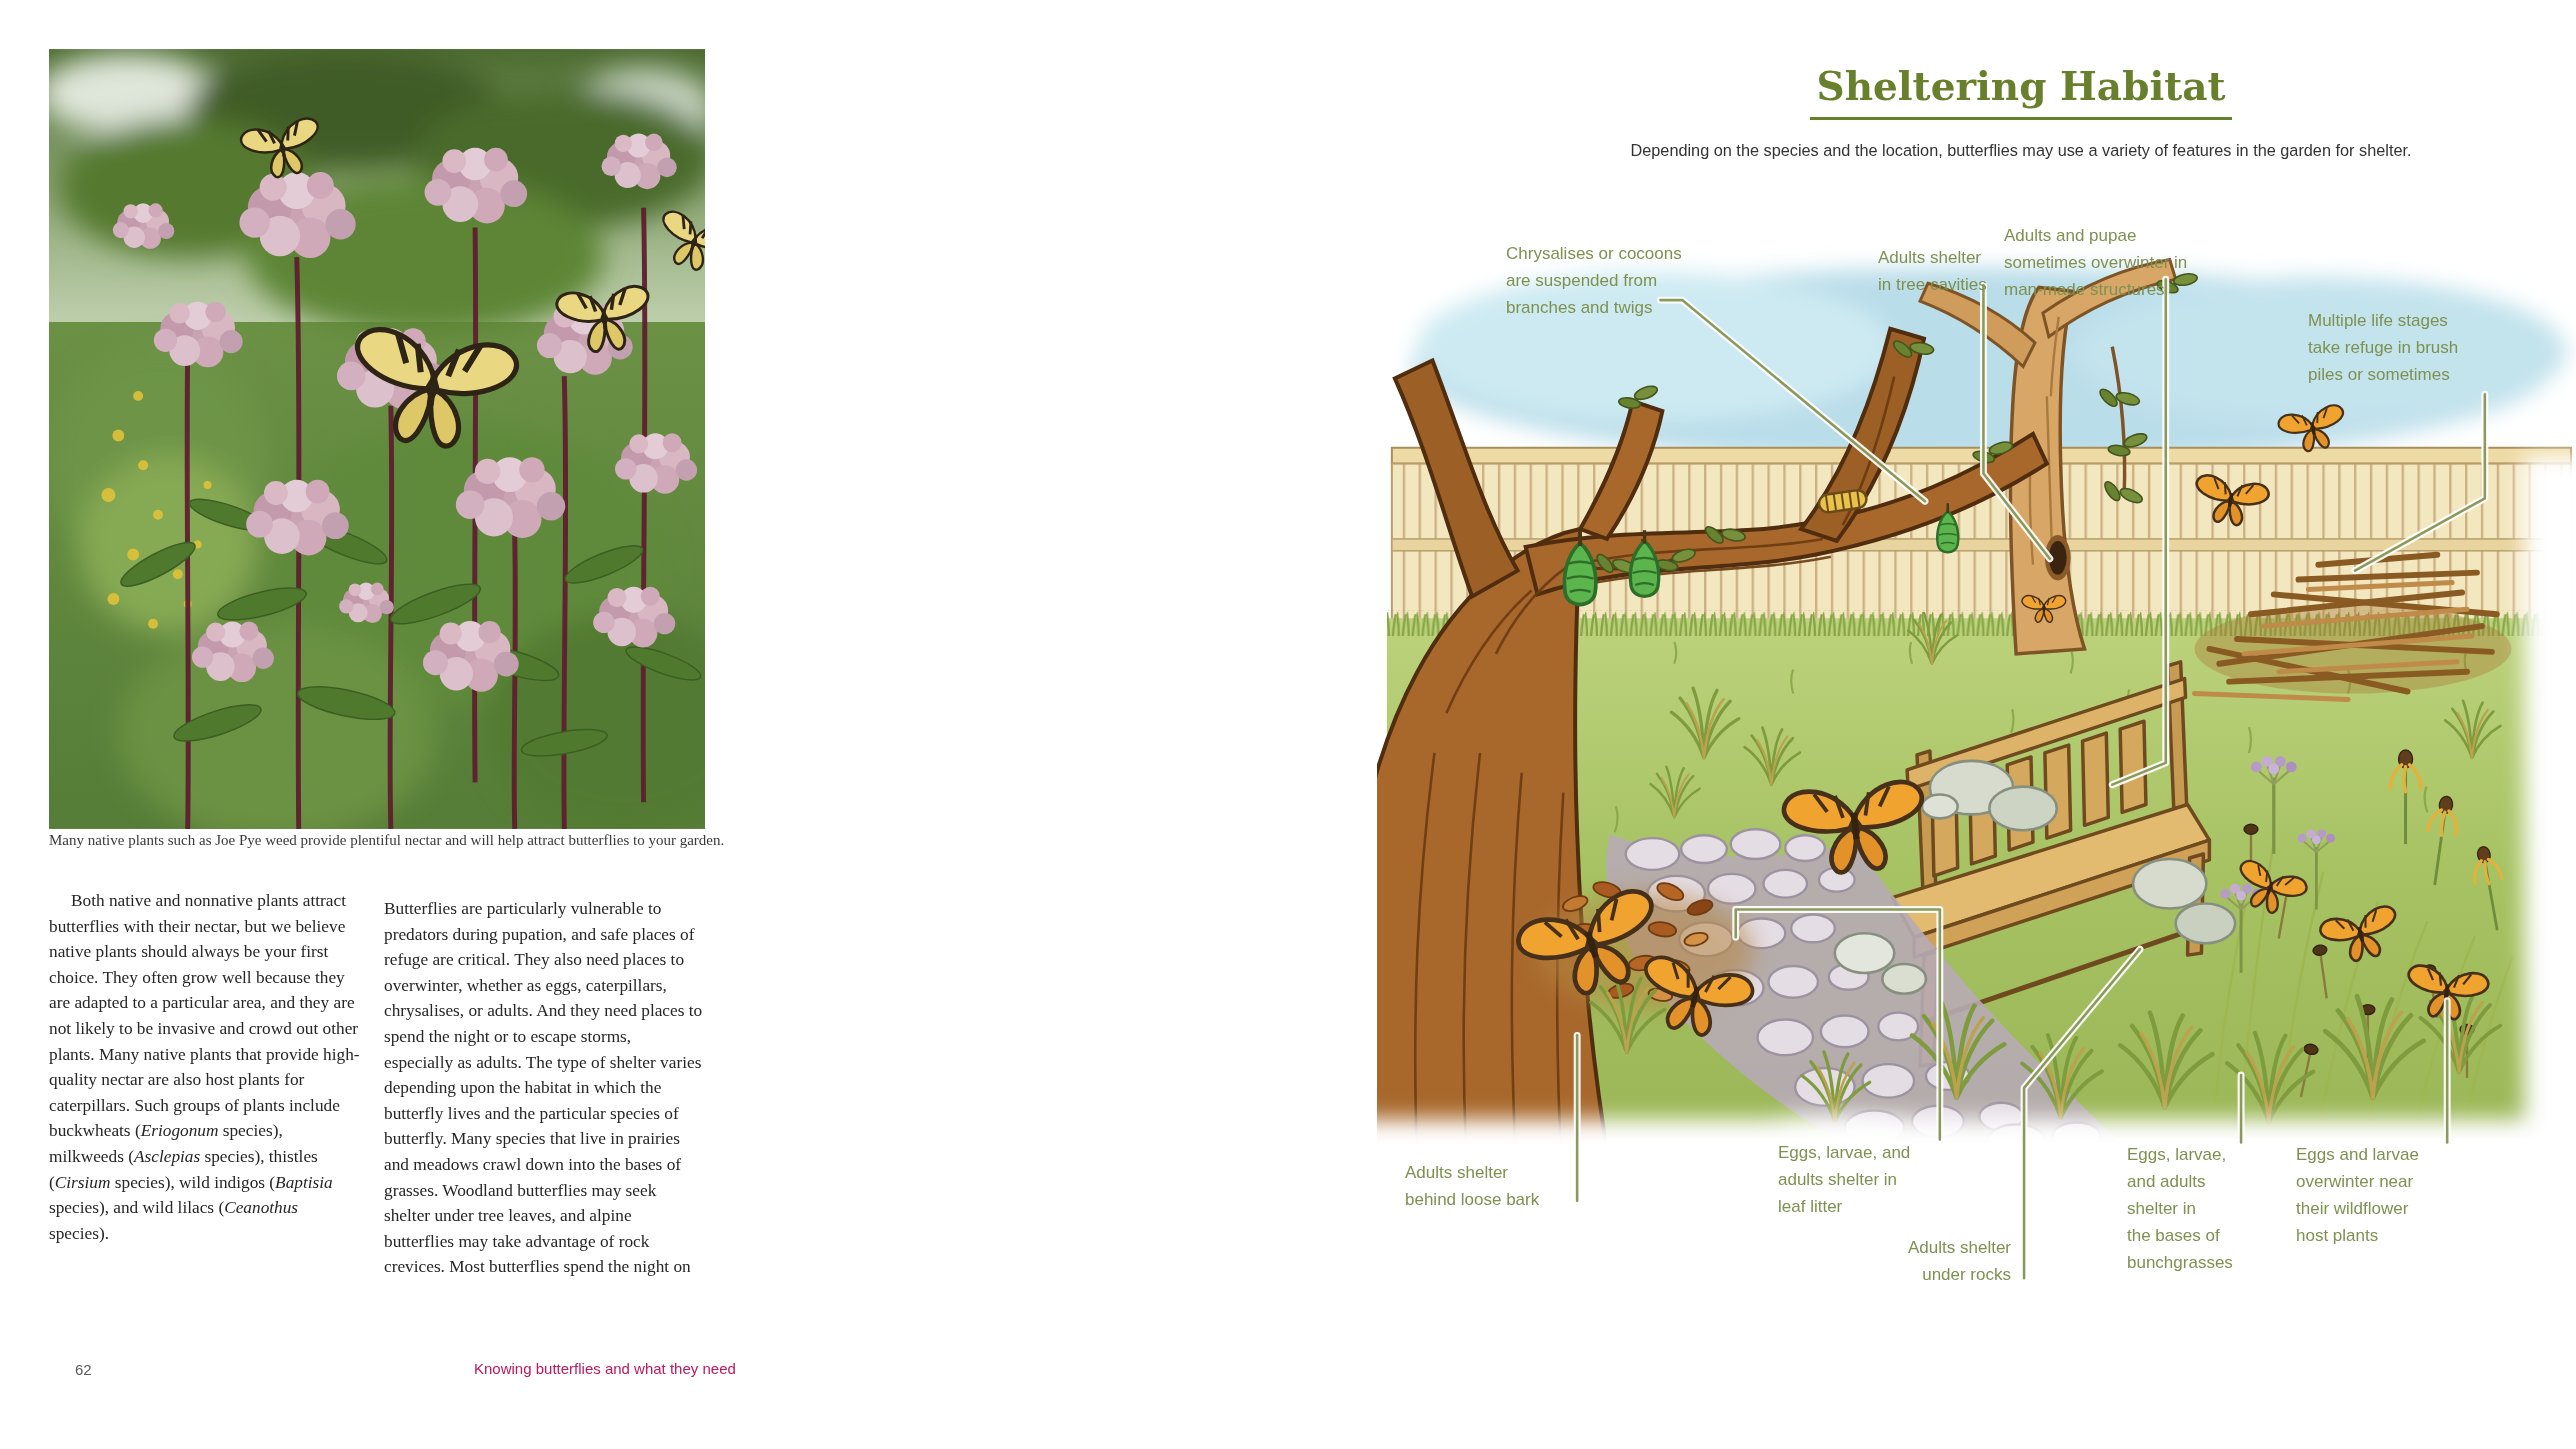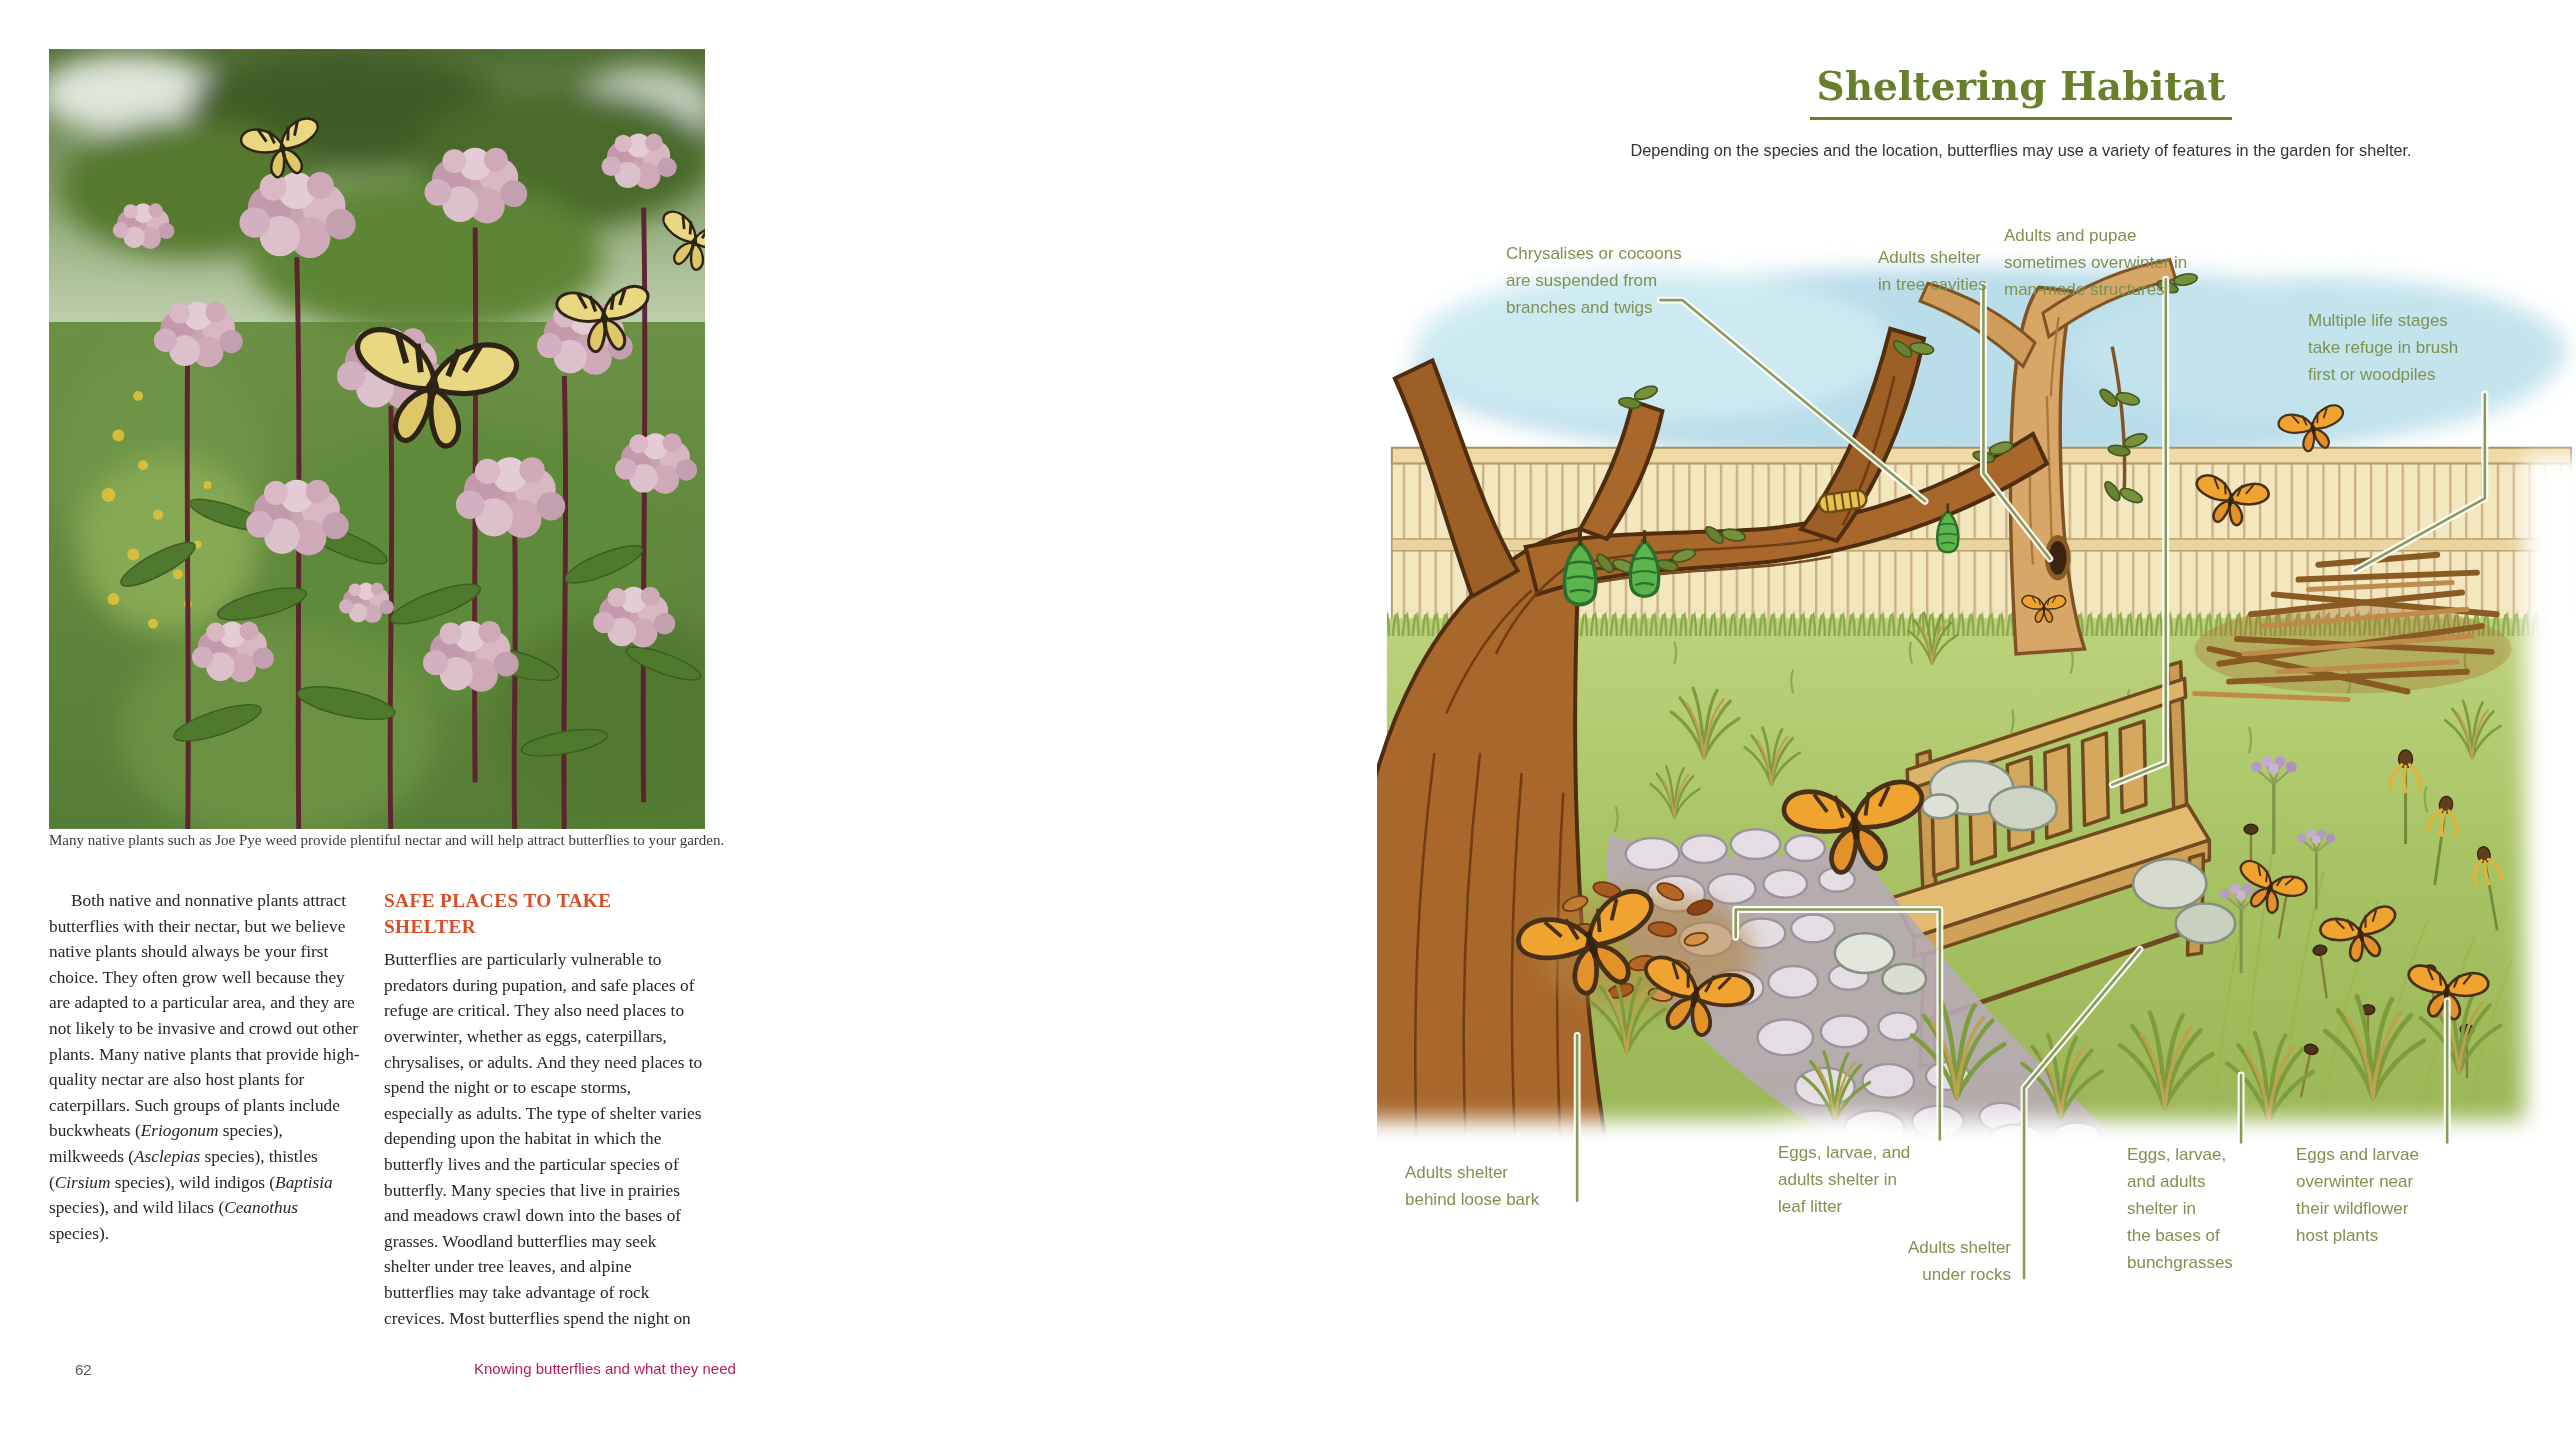--- a/index.html
+++ b/index.html
@@ -156,21 +156,20 @@
       </g>
     </svg>
 
     <div class="caption">Many native plants such as Joe Pye weed provide plentiful nectar and will help attract butterflies to your garden.</div>
 
     <div class="col col1">
       <p><span>Both native and nonnative plants attract butterflies with their nectar, but we believe native plants should always be your first choice. They often grow well because they are adapted to a particular area, and they are not likely to be invasive and crowd out other plants. Many native plants that provide high-quality nectar are also host plants for caterpillars. Such groups of plants include buckwheats (</span><i>Eriogonum</i><span> species), milkweeds (</span><i>Asclepias</i><span> species), thistles (</span><i>Cirsium</i><span> species), wild indigos (</span><i>Baptisia</i><span> spe­cies), and wild lilacs (</span><i>Ceanothus</i><span> species).</span></p>
     </div>
 
     <div class="col col2">
-      <h3 class="sec-head">SAFE PLACES TO TAKE SHELTER</h3>
       <p>Butterflies are particularly vulnerable to predators during pupation, and safe places of refuge are critical. They also need places to overwinter, whether as eggs, caterpillars, chrysalises, or adults. And they need places to spend the night or to escape storms, especially as adults. The type of shelter varies depending upon the habitat in which the butterfly lives and the particular species of butterfly. Many species that live in prairies and meadows crawl down into the bases of grasses. Woodland butterflies may seek shelter under tree leaves, and alpine butterflies may take advantage of rock crevices. Most butterflies spend the night on</p>
     </div>
 
     <div class="folio">62</div>
     <div class="running">Knowing butterflies and what they need</div>
   </div>
 
   <div class="page-right">
 
     <h1 class="rp-title"><span>Sheltering Habitat</span></h1>
@@ -479,21 +478,21 @@
     <div class="callout co-1">Chrysalises or cocoons
 are suspended from
 branches and twigs</div>
     <div class="callout co-2">Adults shelter
 in tree cavities</div>
     <div class="callout co-3">Adults and pupae
 sometimes overwinter in
 man-made structures</div>
     <div class="callout co-4">Multiple life stages
 take refuge in brush
-first or woodpiles</div>
+piles or sometimes</div>
     <div class="callout co-5">Adults shelter
 behind loose bark</div>
     <div class="callout co-6">Eggs, larvae, and
 adults shelter in
 leaf litter</div>
     <div class="callout co-7">Adults shelter
 under rocks</div>
     <div class="callout co-8">Eggs, larvae,
 and adults
 shelter in

